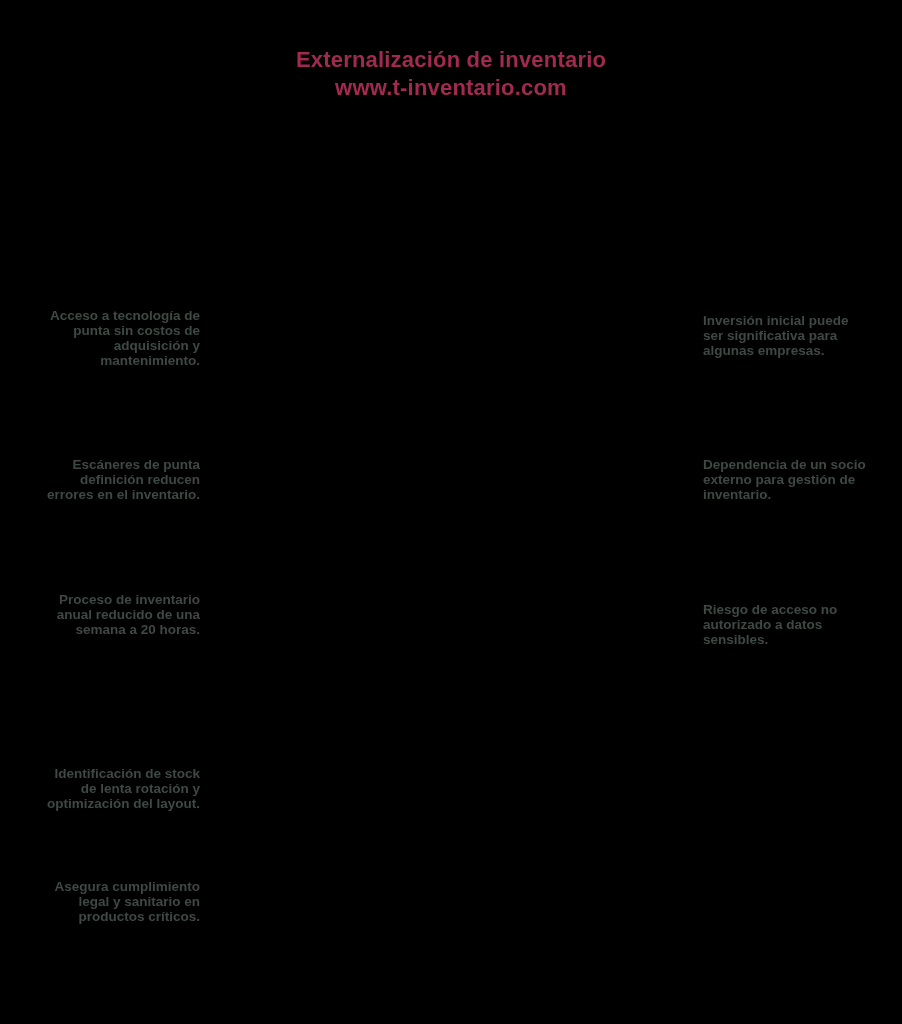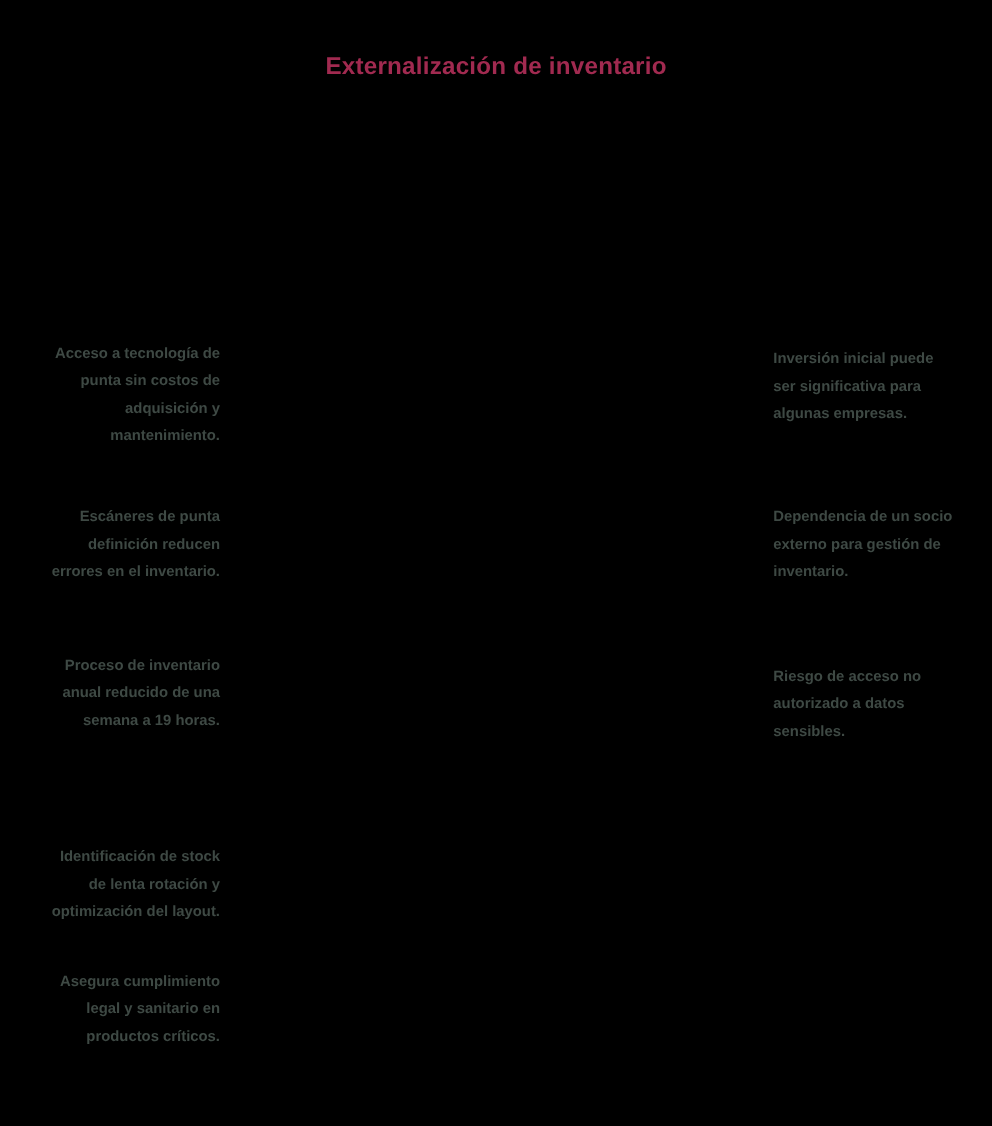--- a/index.html
+++ b/index.html
@@ -28,21 +28,21 @@
     margin: 0;
     font-size: 22px;
     line-height: 28px;
     font-weight: 700;
     letter-spacing: 0.2px;
   }
   .note {
     position: absolute;
     color: #3e4944;
     font-size: 13.5px;
-    line-height: 25px;
+    line-height: 15px;
     font-weight: 600;
     white-space: pre-line;
   }
   .note.left {
     right: 702px;  
     width: 190px;
     text-align: right;
   }
   .note.right {
     left: 703px;
@@ -58,32 +58,33 @@
   .r2 { top: 457px; }
   .r3 { top: 602px; }
 </style>
 </head>
 <body>
 
 <div class="canvas">
 
   <header class="title-block">
     <h1>Externalización de inventario</h1>
+    <h2>www.t-inventario.com</h2>
   </header>
 
   <div class="note left l1">Acceso a tecnología de
 punta sin costos de
 adquisición y
 mantenimiento.</div>
   <div class="note left l2">Escáneres de punta
 definición reducen
 errores en el inventario.</div>
   <div class="note left l3">Proceso de inventario
 anual reducido de una
-semana a 19 horas.</div>
+semana a 20 horas.</div>
   <div class="note left l4">Identificación de stock
 de lenta rotación y
 optimización del layout.</div>
   <div class="note left l5">Asegura cumplimiento
 legal y sanitario en
 productos críticos.</div>
 
   <div class="note right r1">Inversión inicial puede
 ser significativa para
 algunas empresas.</div>

